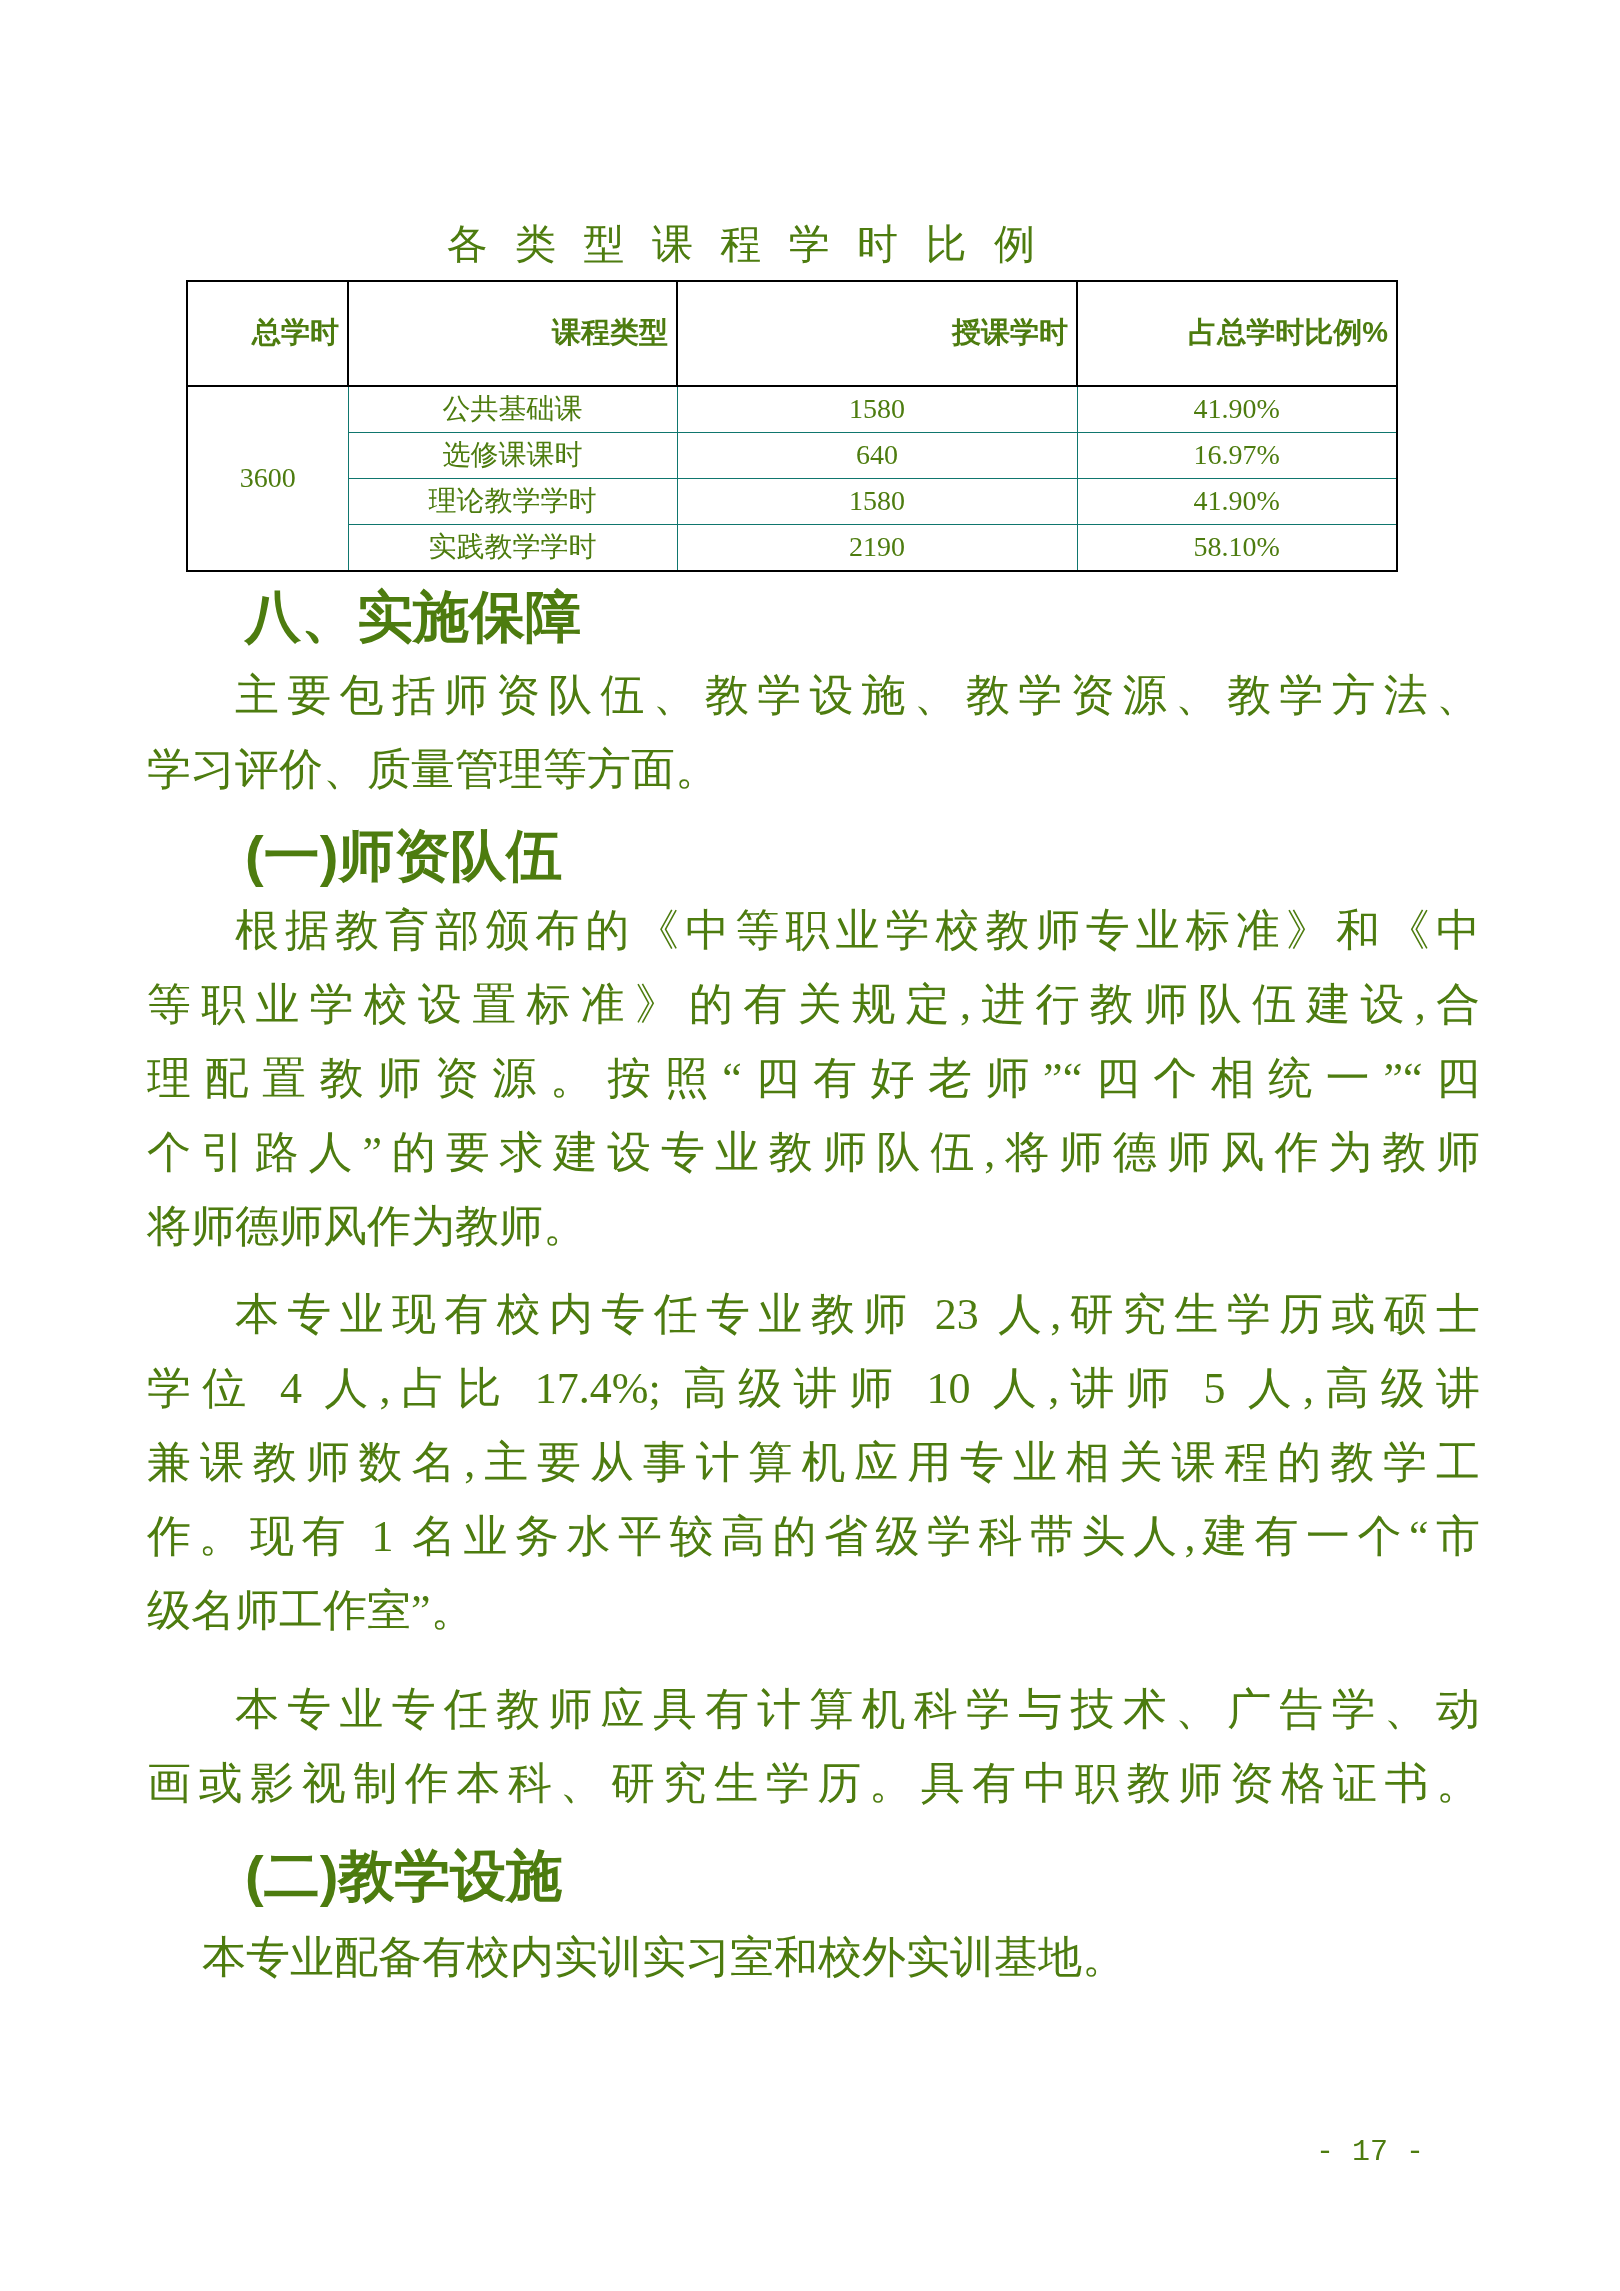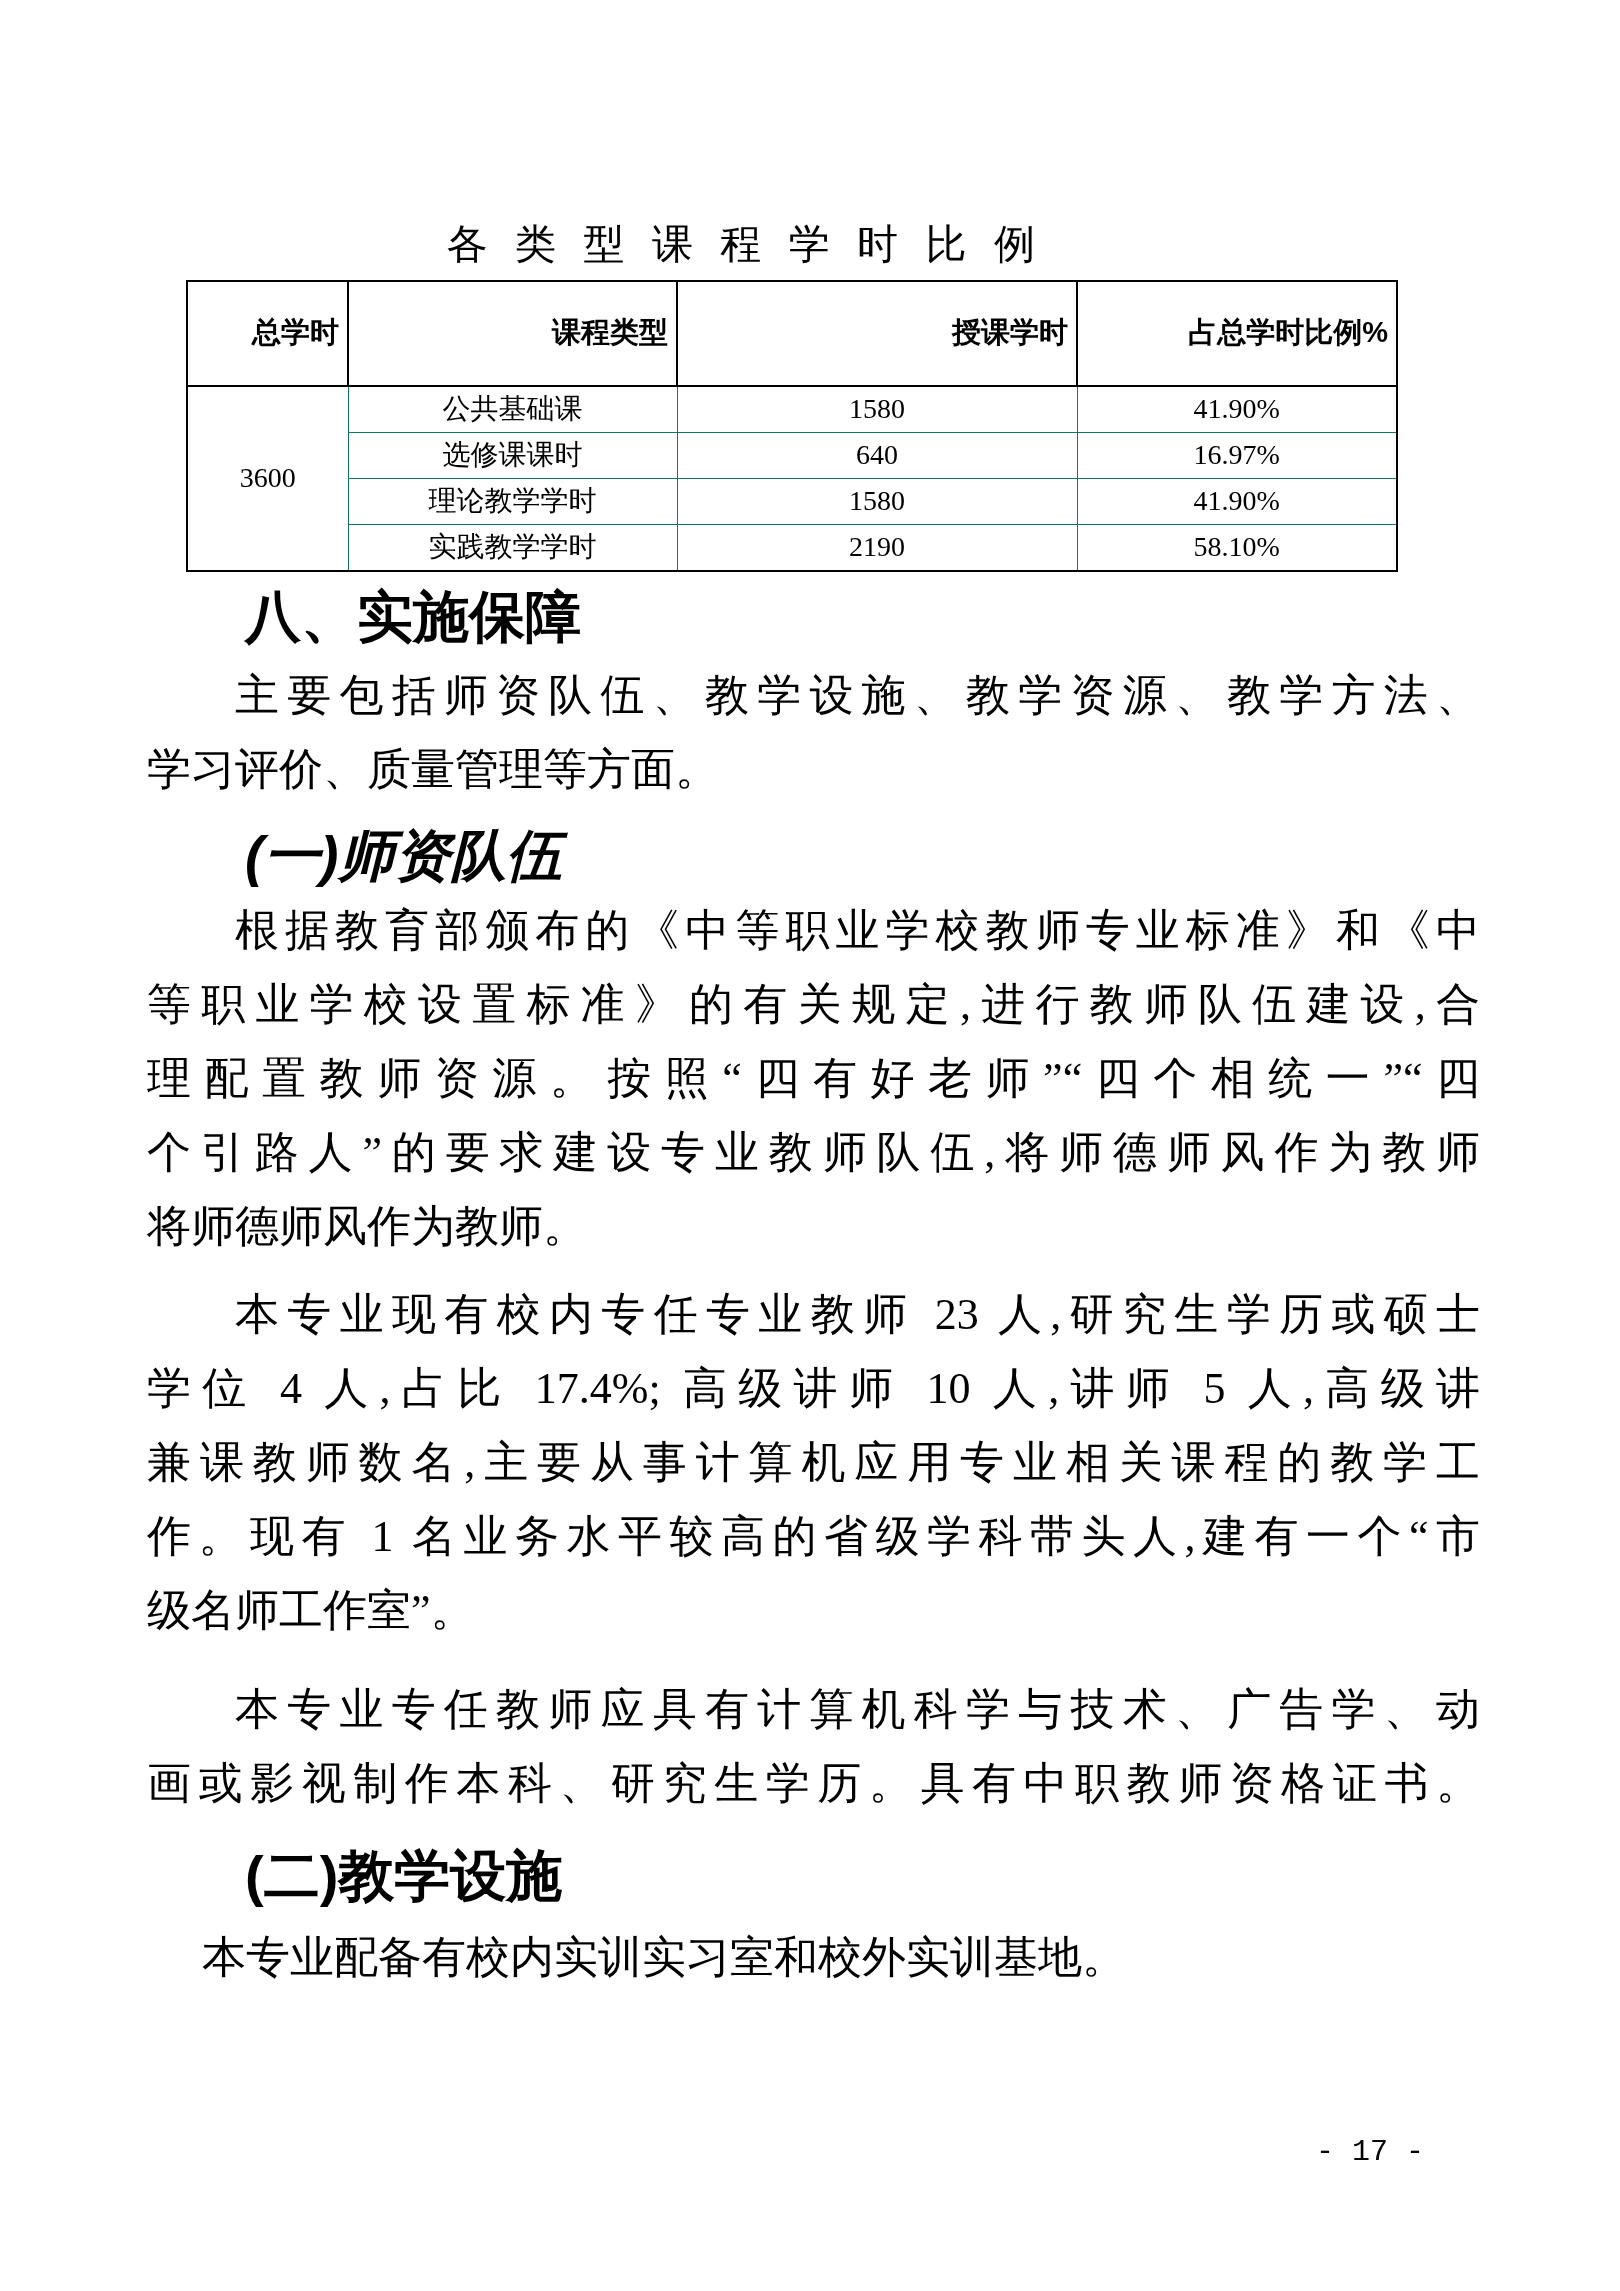--- a/index.html
+++ b/index.html
@@ -1,21 +1,21 @@
 <!DOCTYPE html>
 <html><head>
 <meta charset="utf-8">
 <style>
   html,body { margin:0; padding:0; background:#ffffff; }
   .page {
     position:relative;
     width:1620px; height:2292px;
     margin:0 auto;
     background:#ffffff;
-    color:#000000;
+    color:#4d7c0f;
     box-sizing:border-box;
     padding:221px 140px 0 147px;
     overflow:hidden;
     font-family:"Liberation Serif","DejaVu Serif",serif;
   }
   .doc-title {
     position:relative; left:-59px;
     text-align:center;
     font-size:41px; line-height:47px;
     letter-spacing:27.4px;
@@ -50,21 +50,21 @@
     font-family:"Liberation Serif","DejaVu Serif",serif;
   }
   .heading {
     font-family:"Liberation Sans","DejaVu Sans",sans-serif;
     font-weight:bold;
     font-size:56px;
     line-height:61px;
     text-indent:98px;
   }
   .h-impl    { margin-top:14.7px; }
-  .h-faculty { margin-top:17.6px;font-style:italic; }
+  .h-faculty { margin-top:17.6px; }
   .h-fac     { margin-top:24.5px; }
   .para { width:1333px; }
   .para-intro { margin-top:11.8px; }
   .para-p1 { margin-top:7.8px; }
   .para-p2 { margin-top:14.7px; }
   .para-p3 { margin-top:24.5px; }
   .para-p5 { margin-top:14.7px; }
   .line {
     font-size:44px;
     line-height:74px;

